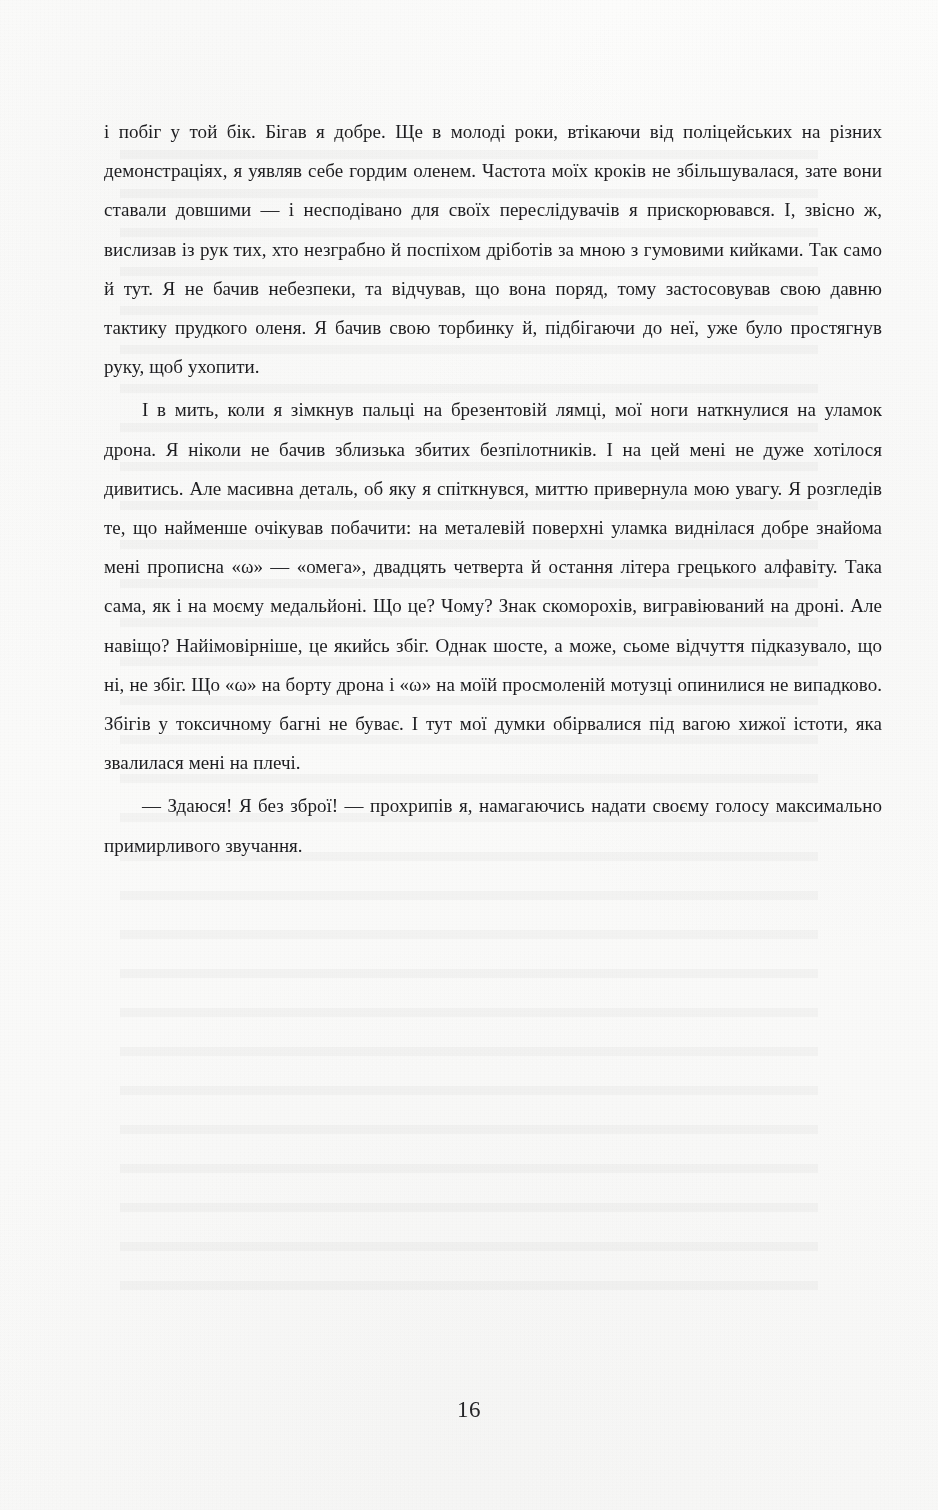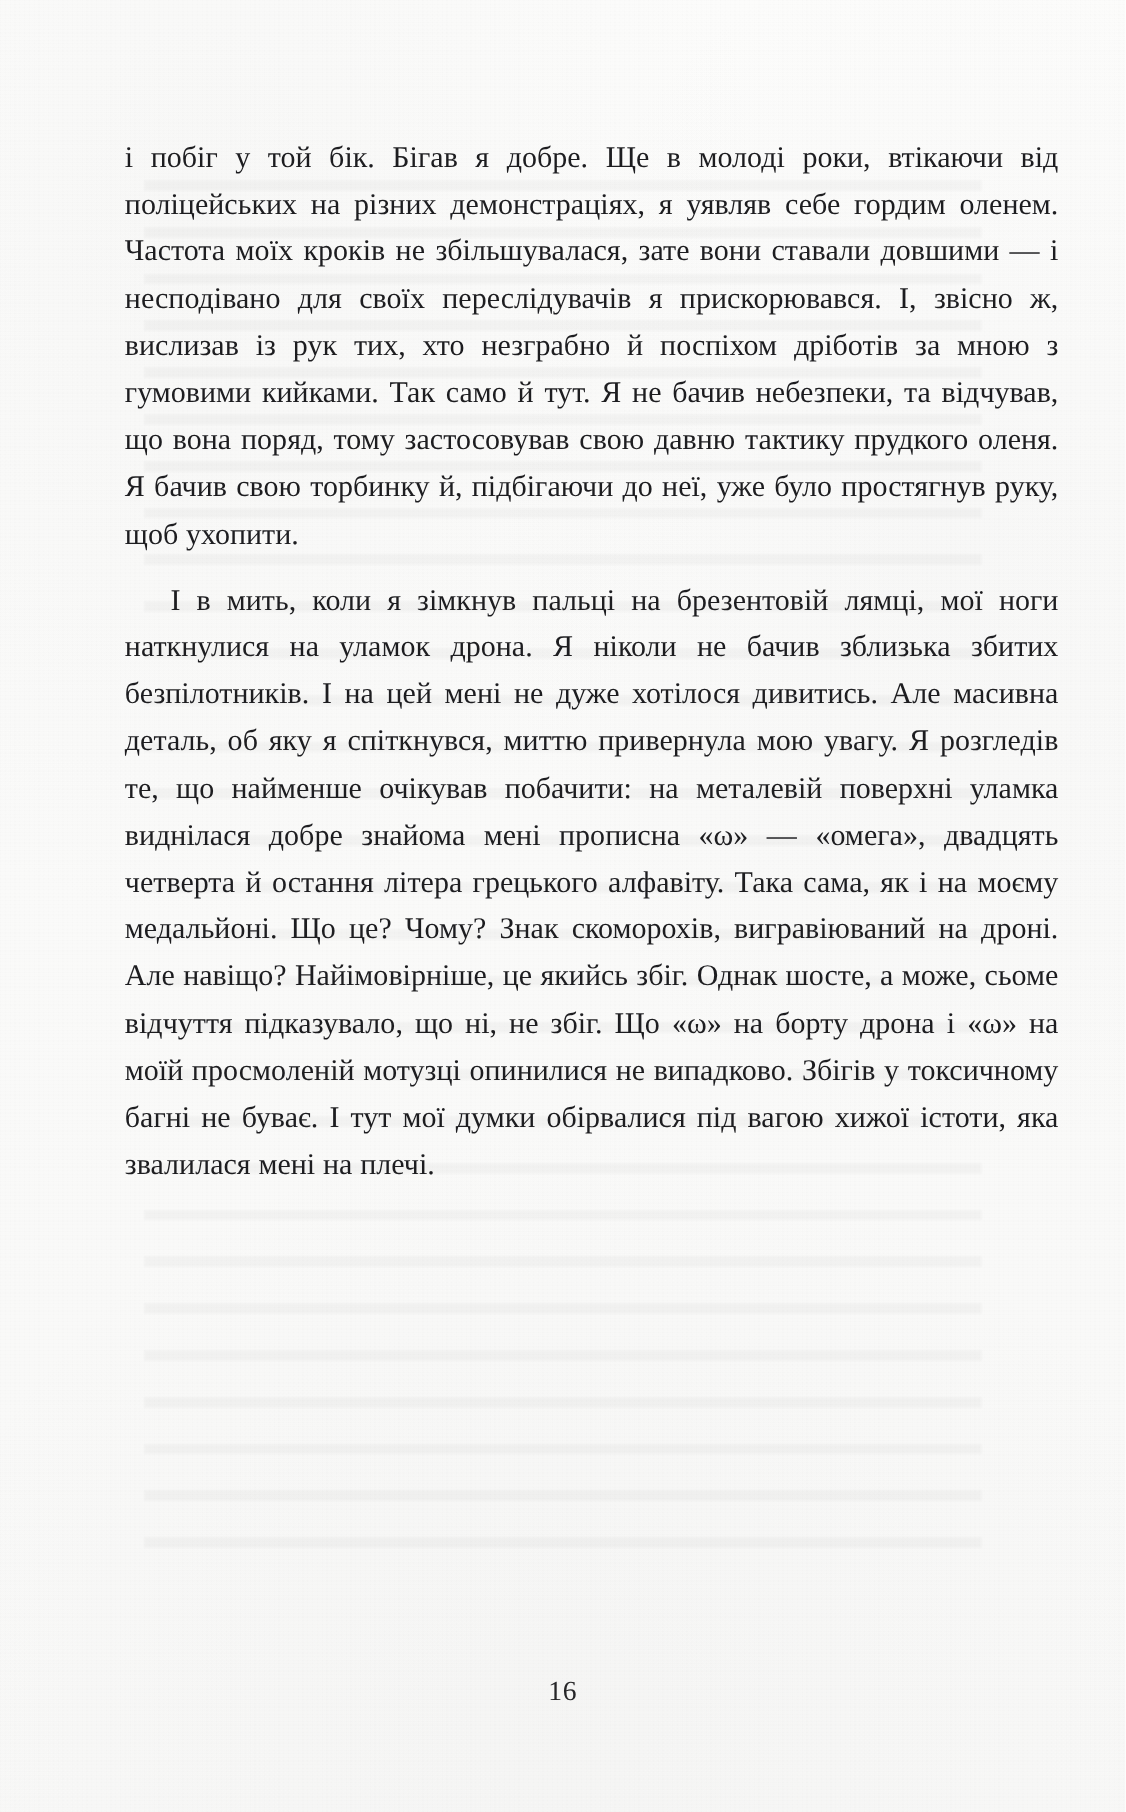--- a/index.html
+++ b/index.html
@@ -61,34 +61,34 @@
   .text-block {
     position: absolute;
     left: 104px;
     top: 112px;
     width: 778px;
     z-index: 3;
   }
 
   .para {
     margin: 0;
-    font-size: 25px;
+    font-size: 19px;
     line-height: 39.2px;
     text-align: justify;
     text-align-last: left;
     letter-spacing: 0.02px;
     word-spacing: 0.2px;
     color: #1d1d20;
     -webkit-font-smoothing: antialiased;
   }
   .para.indent {
     text-indent: 38px;
   }
   .para + .para {
-    margin-top: 16px;
+    margin-top: 4px;
   }
 
   .folio {
     position: absolute;
     left: 0;
     right: 0;
     top: 1396px;
     text-align: center;
     font-size: 23px;
     line-height: 28px;
@@ -101,17 +101,18 @@
 <body>
 
 <div class="page">
 
   <div class="grain"></div>
   <div class="bleed"></div>
 
   <div class="text-block">
     <p class="para">і побіг у той бік. Бігав я добре. Ще в молоді роки, втікаючи від поліцейських на різних демонстраціях, я уявляв себе гордим оленем. Частота моїх кроків не збільшувалася, зате вони ставали довшими — і несподівано для своїх переслідувачів я прискорювався. І, звісно ж, вислизав із рук тих, хто незграбно й поспіхом дріботів за мною з гумовими кийками. Так само й тут. Я не бачив небезпеки, та відчував, що вона поряд, тому застосовував свою давню тактику прудкого оленя. Я бачив свою торбинку й, підбігаючи до неї, уже було простягнув руку, щоб ухопити.</p>
     <p class="para indent">І в мить, коли я зімкнув пальці на брезентовій лямці, мої ноги наткнулися на уламок дрона. Я ніколи не бачив зблизька збитих безпілотників. І на цей мені не дуже хотілося дивитись. Але масивна деталь, об яку я спіткнувся, миттю привернула мою увагу. Я розгледів те, що найменше очікував побачити: на металевій поверхні уламка виднілася добре знайома мені прописна «ω» — «омега», двадцять четверта й остання літера грецького алфавіту. Така сама, як і на моєму медальйоні. Що це? Чому? Знак скоморохів, вигравіюваний на дроні. Але навіщо? Найімовірніше, це якийсь збіг. Однак шосте, а може, сьоме відчуття підказувало, що ні, не збіг. Що «ω» на борту дрона і «ω» на моїй просмоленій мотузці опинилися не випадково. Збігів у токсичному багні не буває. І тут мої думки обірвалися під вагою хижої істоти, яка звалилася мені на плечі.</p>
+    <p class="para indent">— Здаюся! Я без зброї! — прохрипів я, намагаючись надати своєму голосу максимально примирливого звучання.</p>
   </div>
 
   <div class="folio">16</div>
 
 </div>
 
 </body></html>

